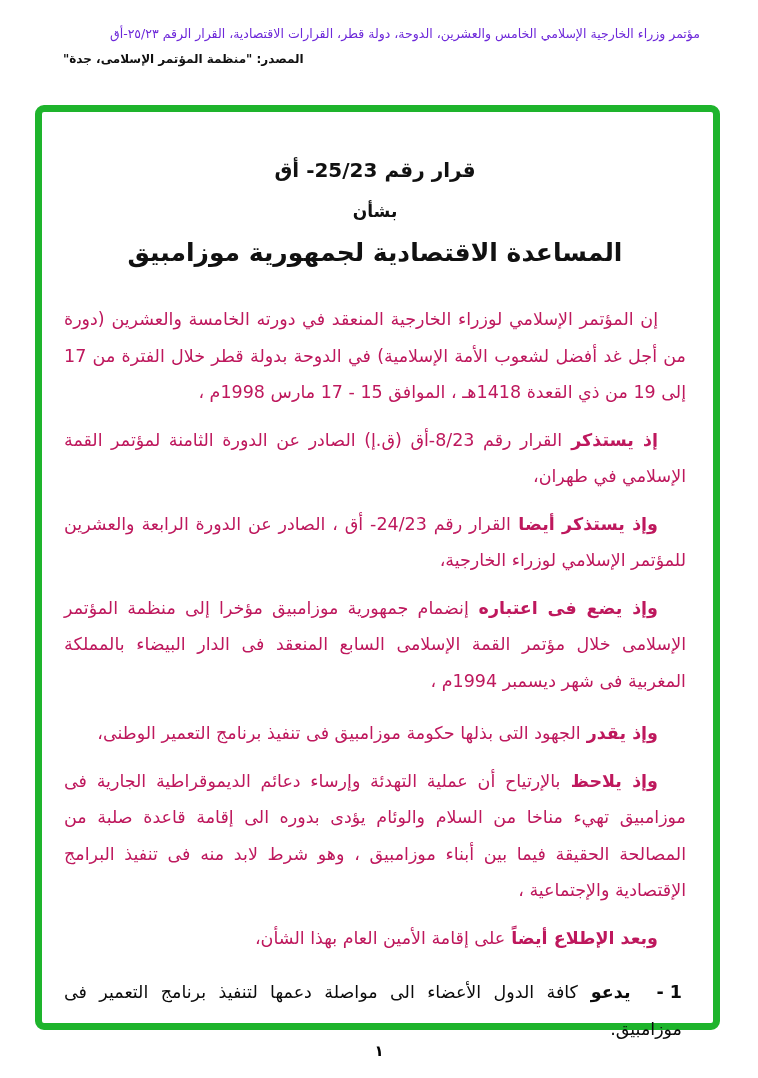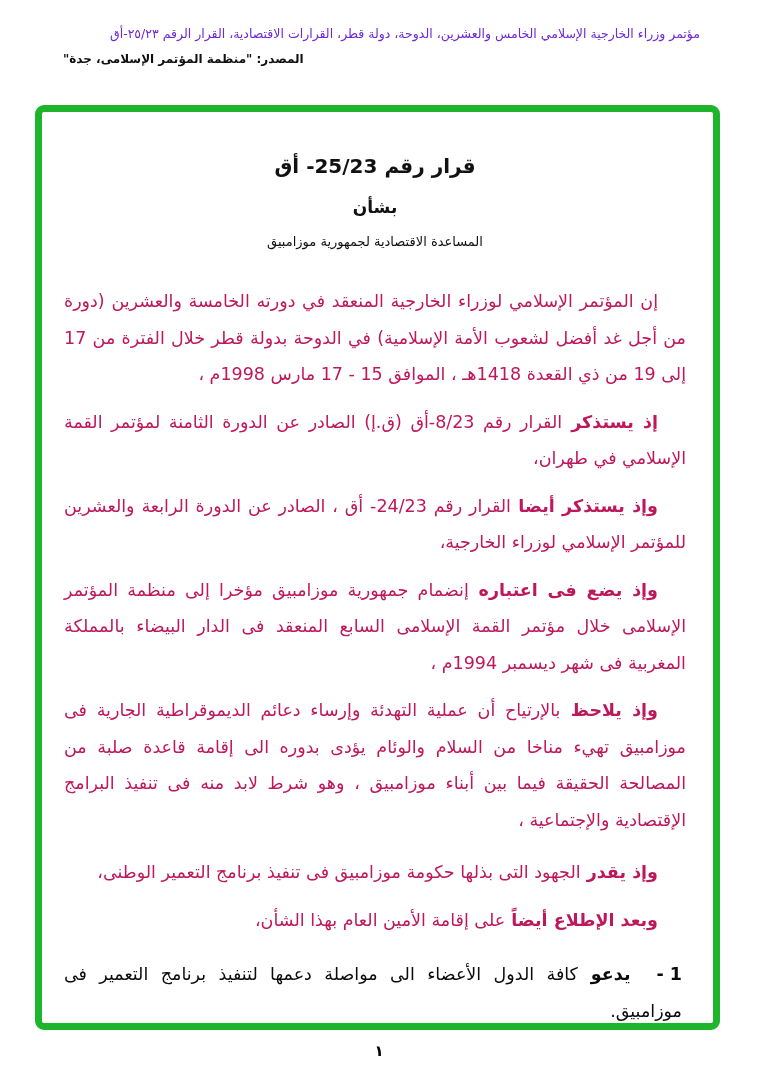--- a/index.html
+++ b/index.html
@@ -35,35 +35,34 @@
     position: absolute;
     left: 35px; top: 105px;
     width: 685px; height: 925px;
     border: 7px solid #1eb42c;
     border-radius: 9px;
     background: #ffffff;
   }
   .content {
     position: absolute;
     top: 0; left: 0; right: 0; bottom: 0;
-    padding: 30px 27px 0 22px;
+    padding: 46px 27px 0 22px;
     direction: rtl;
-    margin-top: 12px;
   }
   .title-block { text-align: center; margin-bottom: 34px; }
   .title-number {
     font-weight: bold; font-size: 20px; letter-spacing: 0.5px;
     margin-bottom: 19px;
   }
   .title-regarding {
     font-weight: bold; font-size: 17px; letter-spacing: 2px;
     margin-bottom: 17px;
   }
   .title-subject {
-    font-weight: normal; font-size: 13px; letter-spacing: 0.5px;
+    font-weight: bold; font-size: 25px; letter-spacing: 0.5px;
   }
   .para {
     direction: rtl;
     text-align: justify;
     text-indent: 28px;
     font-size: 17.5px;
     line-height: 36.5px;
     margin-bottom: 11px;
     color: #be185d;
   }
@@ -118,26 +117,26 @@
     </p>
 
     <p class="para">
       <span class="lead">وإذ يستذكر أيضا </span><span>القرار رقم 24/23- أق ، الصادر عن الدورة الرابعة والعشرين للمؤتمر الإسلامي لوزراء الخارجية،</span>
     </p>
 
     <p class="para">
       <span class="lead">وإذ يضع فى اعتباره </span><span>إنضمام جمهورية موزامبيق مؤخرا إلى منظمة المؤتمر الإسلامى خلال مؤتمر القمة الإسلامى السابع المنعقد فى الدار البيضاء بالمملكة المغربية فى شهر ديسمبر 1994م ،</span>
     </p>
 
+    <p class="para extra-gap">
+      <span class="lead">وإذ يقدر </span><span>الجهود التى بذلها حكومة موزامبيق فى تنفيذ برنامج التعمير الوطنى،</span>
+    </p>
+
     <p class="para">
       <span class="lead">وإذ يلاحظ </span><span>بالإرتياح أن عملية التهدئة وإرساء دعائم الديموقراطية الجارية فى موزامبيق تهيء مناخا من السلام والوئام يؤدى بدوره الى إقامة قاعدة صلبة من المصالحة الحقيقة فيما بين أبناء موزامبيق ، وهو شرط لابد منه فى تنفيذ البرامج الإقتصادية والإجتماعية ،</span>
-    </p>
-
-    <p class="para extra-gap">
-      <span class="lead">وإذ يقدر </span><span>الجهود التى بذلها حكومة موزامبيق فى تنفيذ برنامج التعمير الوطنى،</span>
     </p>
 
 
     <p class="para">
       <span class="lead">وبعد الإطلاع أيضاً </span><span>على إقامة الأمين العام بهذا الشأن،</span>
     </p>
 
     <div class="operative-item">
       <span class="item-number">1 -</span><span class="lead">يدعو </span><span>كافة الدول الأعضاء الى مواصلة دعمها لتنفيذ برنامج التعمير فى موزامبيق.</span>
     </div>

